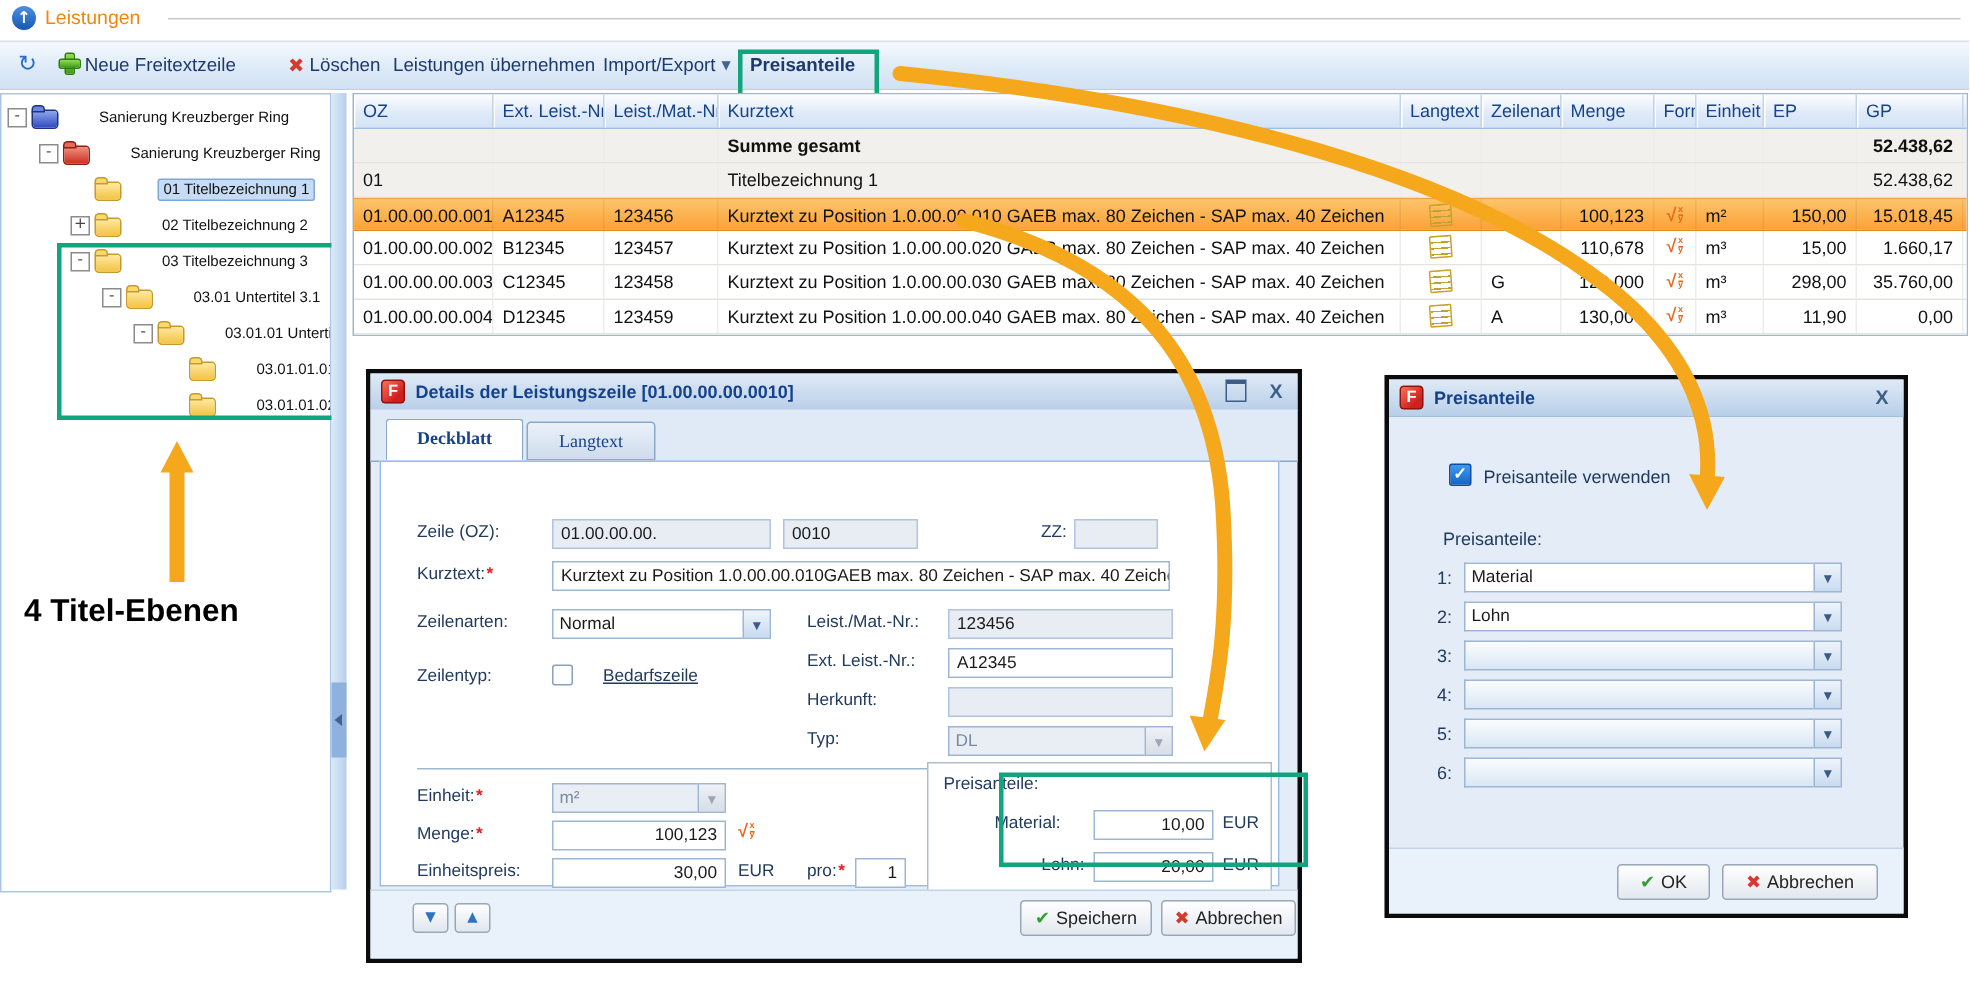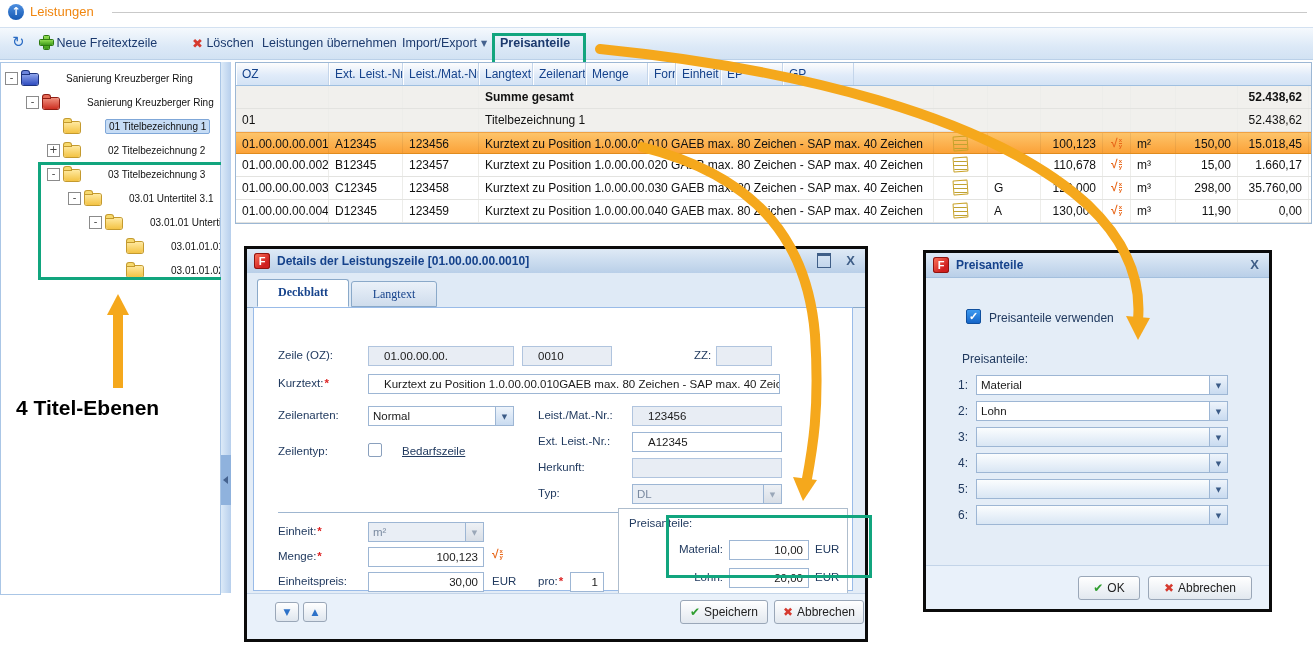--- a/index.html
+++ b/index.html
@@ -84,21 +84,21 @@
             border-bottom:1px solid #a3bfdd;}
   .ficon{position:absolute;left:7px;top:4px;width:16px;height:16px;border-radius:3px;background:linear-gradient(135deg,#ff7a5e,#d01f1f 70%);
          color:#fff;font-weight:bold;font-size:11px;text-align:center;line-height:16px;box-shadow:inset 0 0 0 1px #8e1410;}
   .dlgtitle{position:absolute;left:30px;top:5px;font-weight:bold;color:#15428B;font-size:12px;white-space:nowrap;}
   .winbtn{position:absolute;top:4px;color:#3f5e87;font-weight:bold;text-align:center;}
   .combo{display:flex;box-sizing:border-box;}
   .combo .cfield{flex:1;border:1px solid #9db6d4;border-right:none;background:#fff;padding:3px 4px 0 4px;font-size:11.5px;overflow:hidden;white-space:nowrap;}
   .combo .ctrig{width:17px;border:1px solid #9db6d4;background:linear-gradient(#eef4fb,#c9dbf0);color:#3b5b87;font-size:7px;text-align:center;padding-top:6px;}
   .combo.gray .cfield{background:#e9eef5;color:#7a8aa0;}
   .combo.gray .ctrig{background:linear-gradient(#eef1f5,#d8dee6);color:#9aa7b8;}
-  .fld{position:absolute;box-sizing:border-box;border:1px solid #9db6d4;background:#fff;padding:3px 5px 0 15px;font-size:11.5px;overflow:hidden;white-space:nowrap;height:20px;}
+  .fld{position:absolute;box-sizing:border-box;border:1px solid #9db6d4;background:#fff;padding:3px 5px 0 5px;font-size:11.5px;overflow:hidden;white-space:nowrap;height:20px;}
   .fld.gray{background:#e8edf4;border-color:#b0c4de;}
   .lbl{position:absolute;color:#213a5f;font-size:11.5px;white-space:nowrap;}
   .req{color:#d22;font-weight:bold;margin-left:1px;}
   .btn{position:absolute;box-sizing:border-box;border:1px solid #9aa7b8;border-radius:3px;background:linear-gradient(#ffffff,#e2e8ef);
        font-size:12px;color:#222;text-align:center;padding-top:4px;}
   .btn .ck{color:#2f9e2f;font-weight:bold;margin-right:4px;}
   .btn .xx{color:#d63a2f;font-weight:bold;margin-right:4px;}
   .cb{position:absolute;width:14px;height:14px;box-sizing:border-box;border:1px solid #8aa0bd;background:#fff;border-radius:2px;}
   .cb.checked{background:linear-gradient(#3d9af0,#1565c8);border-color:#0f4f9e;color:#fff;font-size:11px;line-height:13px;text-align:center;font-weight:bold;}
   .hr{position:absolute;height:0;border-top:1px solid #9fb6d0;}
@@ -207,20 +207,21 @@
   <div class="abs" id="tealbox-tree"></div>
 
   <div class="abs" id="splitter"></div>
   <div class="abs" id="splitter-grip"></div>
 
   <div class="abs" id="grid">
     <div id="thead">
         <div class="hcell" style="width: 93px;">OZ</div>
         <div class="hcell" style="width: 74px;">Ext. Leist.-Nr.</div>
         <div class="hcell" style="width: 76px;">Leist./Mat.-Nr.</div>
+        <div class="hcell" style="width: 455px;">Kurztext</div>
         <div class="hcell" style="width: 54px;">Langtext</div>
         <div class="hcell" style="width: 53px;">Zeilenart</div>
         <div class="hcell" style="width: 62px;">Menge</div>
         <div class="hcell" style="width: 28px;">Form</div>
         <div class="hcell" style="width: 45px;">Einheit</div>
         <div class="hcell" style="width: 62px;">EP</div>
         <div class="hcell" style="width: 71px;">GP</div>
       </div>
     <div id="tbody">
         <div class="trow summary">
@@ -378,21 +379,21 @@
       <span class="lbl" style="left:238px;top:267px;">EUR</span>
       <span class="lbl" style="left:284px;top:267px;"><span>pro:</span><span class="req">*</span></span>
       <div class="fld num" style="left:316px;top:264px;width:34px;">1</div>
       <div class="hr" style="left:24px;top:292px;width:330px;"></div>
       <span class="lbl" style="left:24px;top:305px;">Gesamtpreis:</span>
       <div class="fld gray num" style="left:114px;top:302px;width:116px;">3.003,69</div>
       <span class="lbl" style="left:238px;top:305px;">EUR</span>
 
       <div id="groupbox">
         <span class="lbl" style="left:10px;top:8px;">Preisanteile:</span>
-        <span class="lbl" style="left:44px;top:34px;width:60px;text-align:right;">Material:</span>
+        <span class="lbl" style="left:44px;top:34px;width:60px;">Material:</span>
         <div class="fld num" style="left:110px;top:31px;width:80px;">10,00</div>
         <span class="lbl" style="left:196px;top:34px;">EUR</span>
         <span class="lbl" style="left:44px;top:62px;width:60px;text-align:right;">Lohn:</span>
         <div class="fld num" style="left:110px;top:59px;width:80px;">20,00</div>
         <span class="lbl" style="left:196px;top:62px;">EUR</span>
       </div>
     </div>
     <div class="abs" id="tealbox-anteile"></div>
     <div id="d1footer">
       <div class="smallbtn ico" style="left:28px;top:8px;">▼</div>

